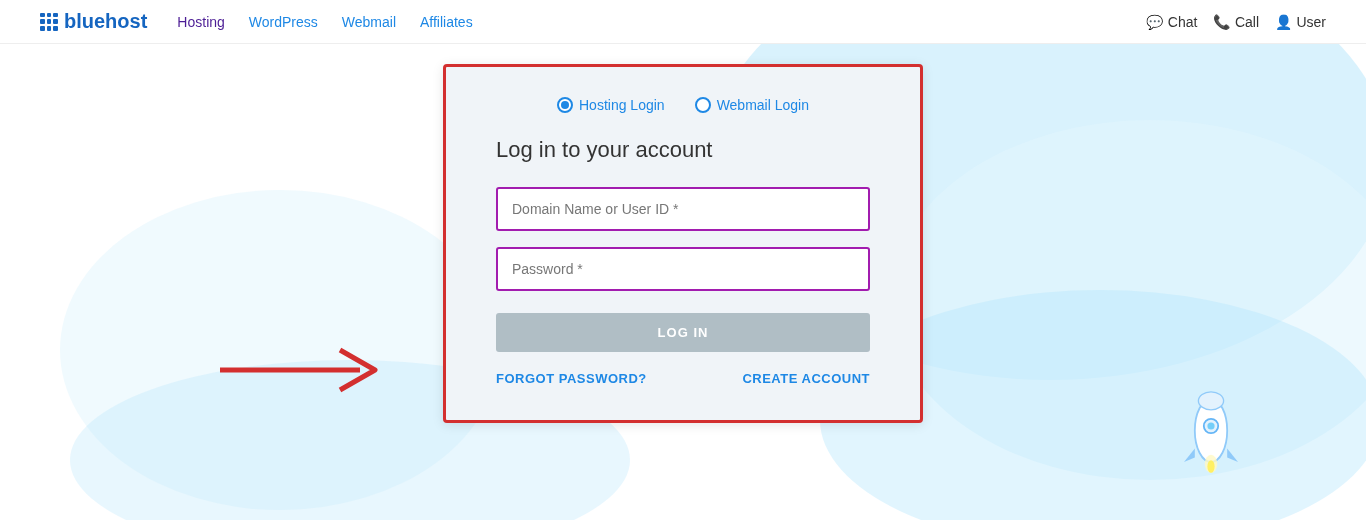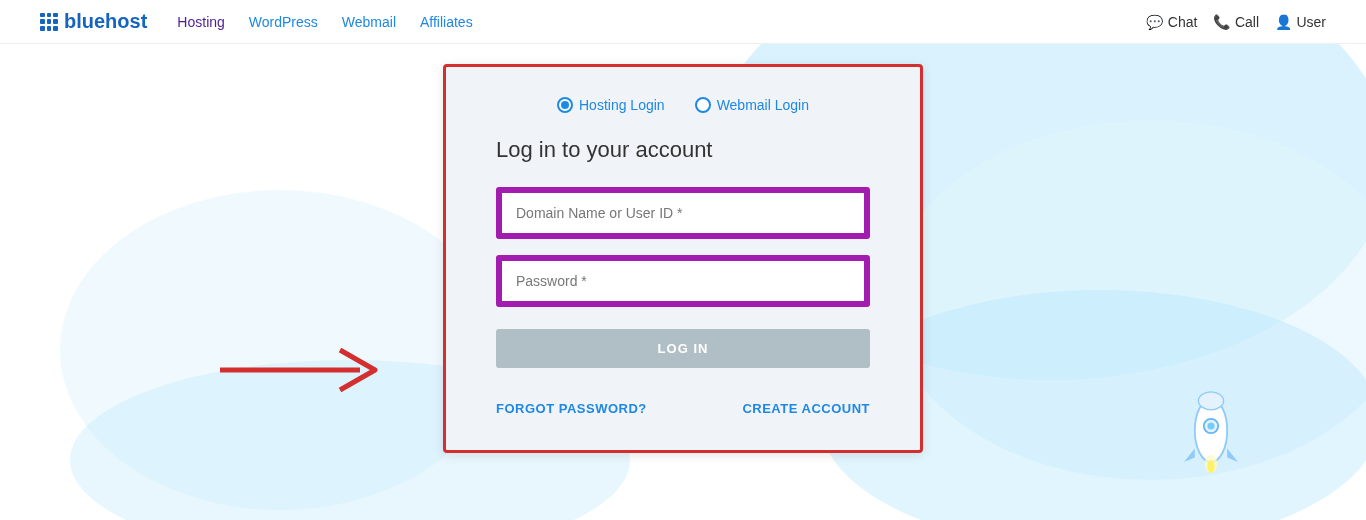--- a/index.html
+++ b/index.html
@@ -158,21 +158,21 @@
       color: #333;
       margin-bottom: 24px;
     }
 
     .form-field {
       margin-bottom: 16px;
     }
     .form-input {
       width: 100%;
       padding: 12px 14px;
-      border: 6px solid #a21caf;
+      border: 2px solid #a21caf;
       border-radius: 3px;
       font-size: 14px;
       color: #555;
       background: #fff;
       outline: none;
     }
     .form-input::placeholder {
       color: #777;
     }
 
@@ -181,21 +181,21 @@
       padding: 12px;
       background: #b0bec5;
       color: #fff;
       border: none;
       border-radius: 3px;
       font-size: 13px;
       letter-spacing: 1px;
       font-weight: bold;
       cursor: pointer;
       margin-top: 6px;
-      margin-bottom: 33px;
+      margin-bottom: 19px;
     }
 
     .bottom-links {
       display: flex;
       justify-content: space-between;
     }
     .bottom-links a {
       text-decoration: none;
       color: #1e88e5;
       font-size: 13px;

